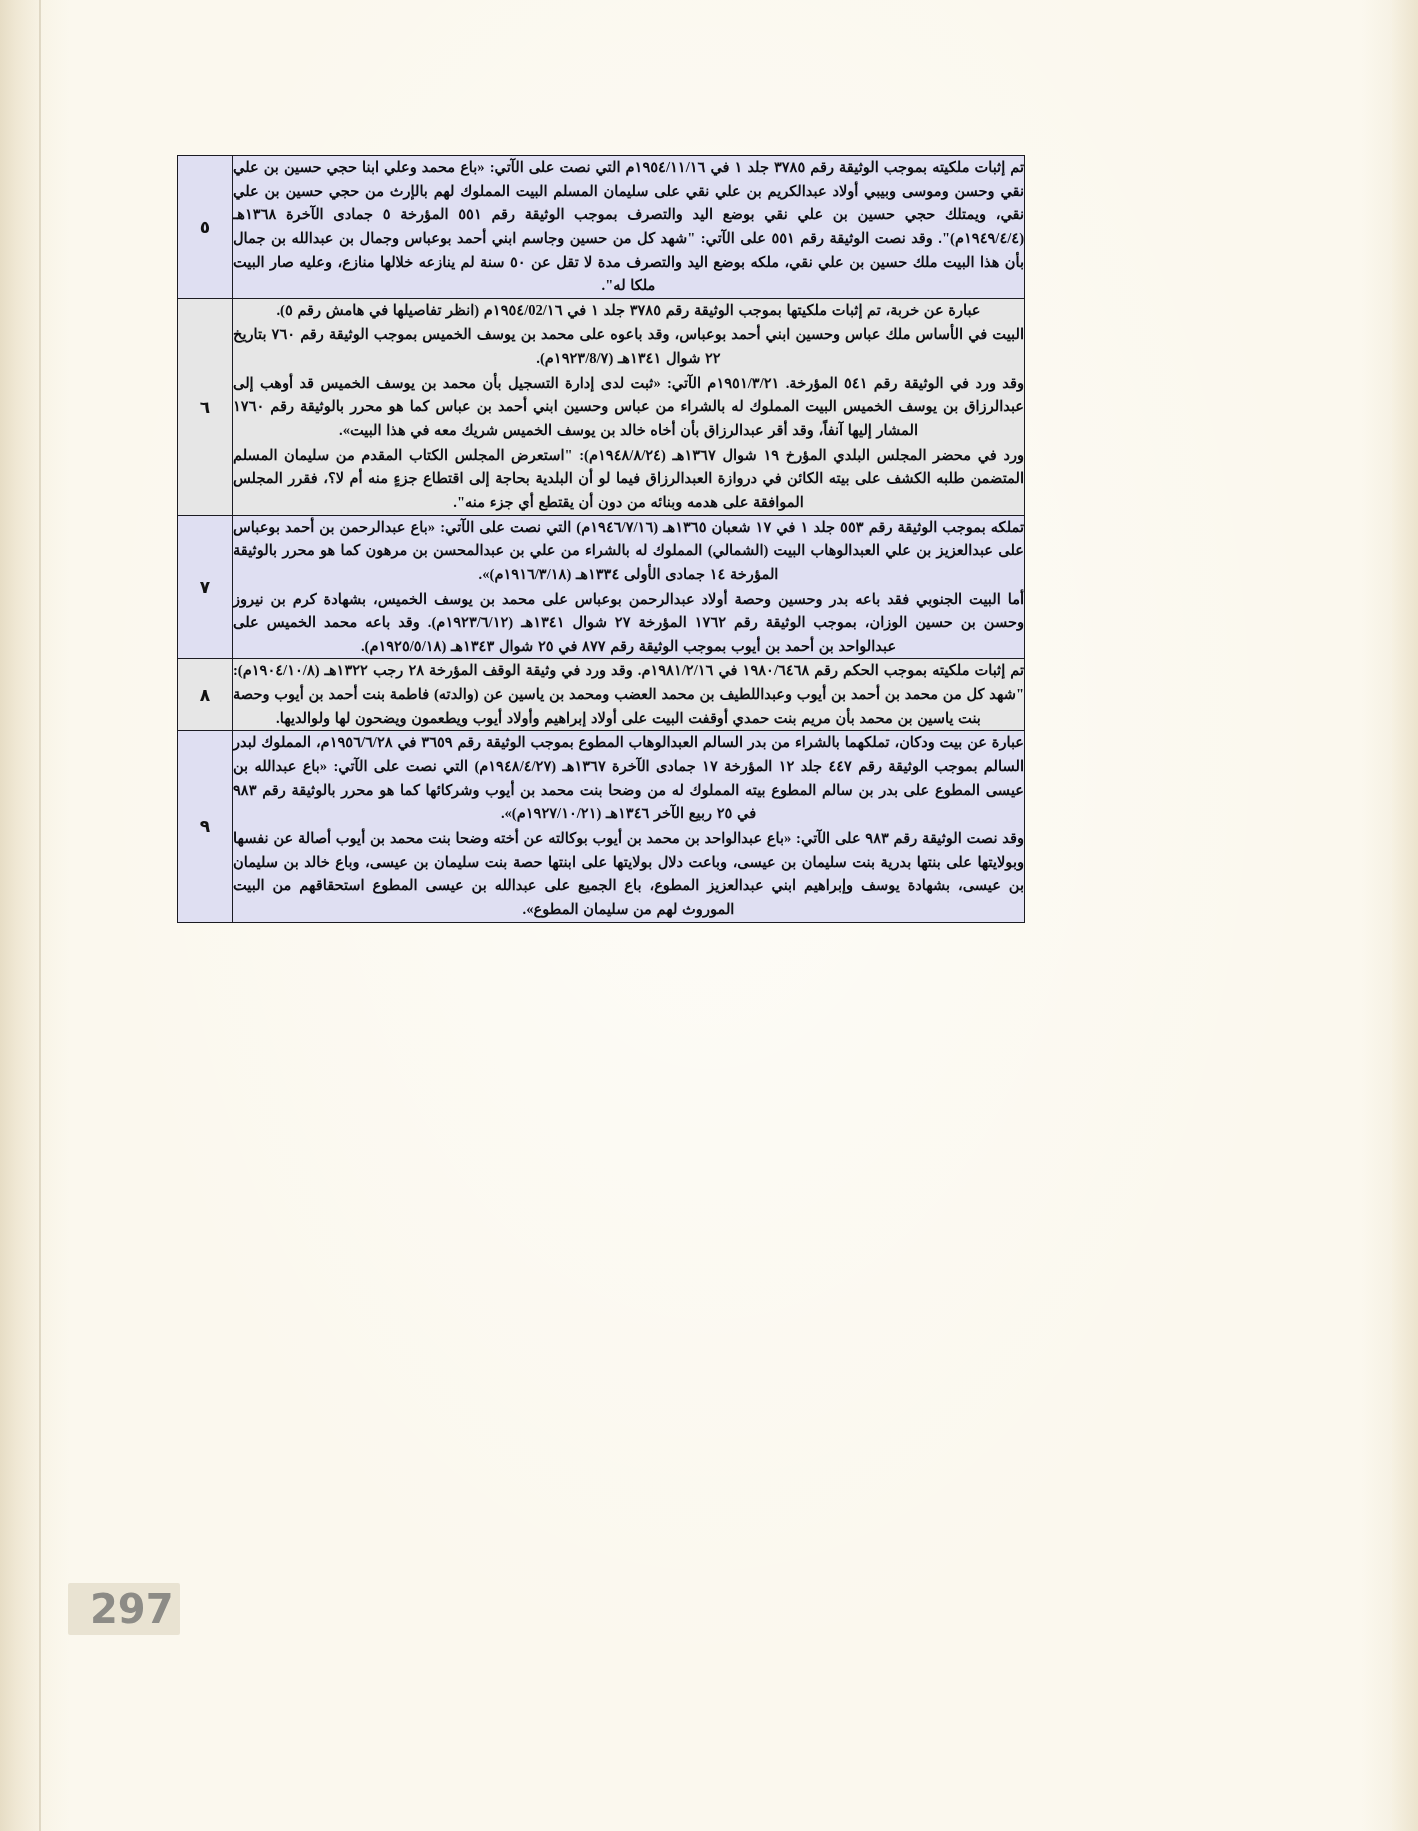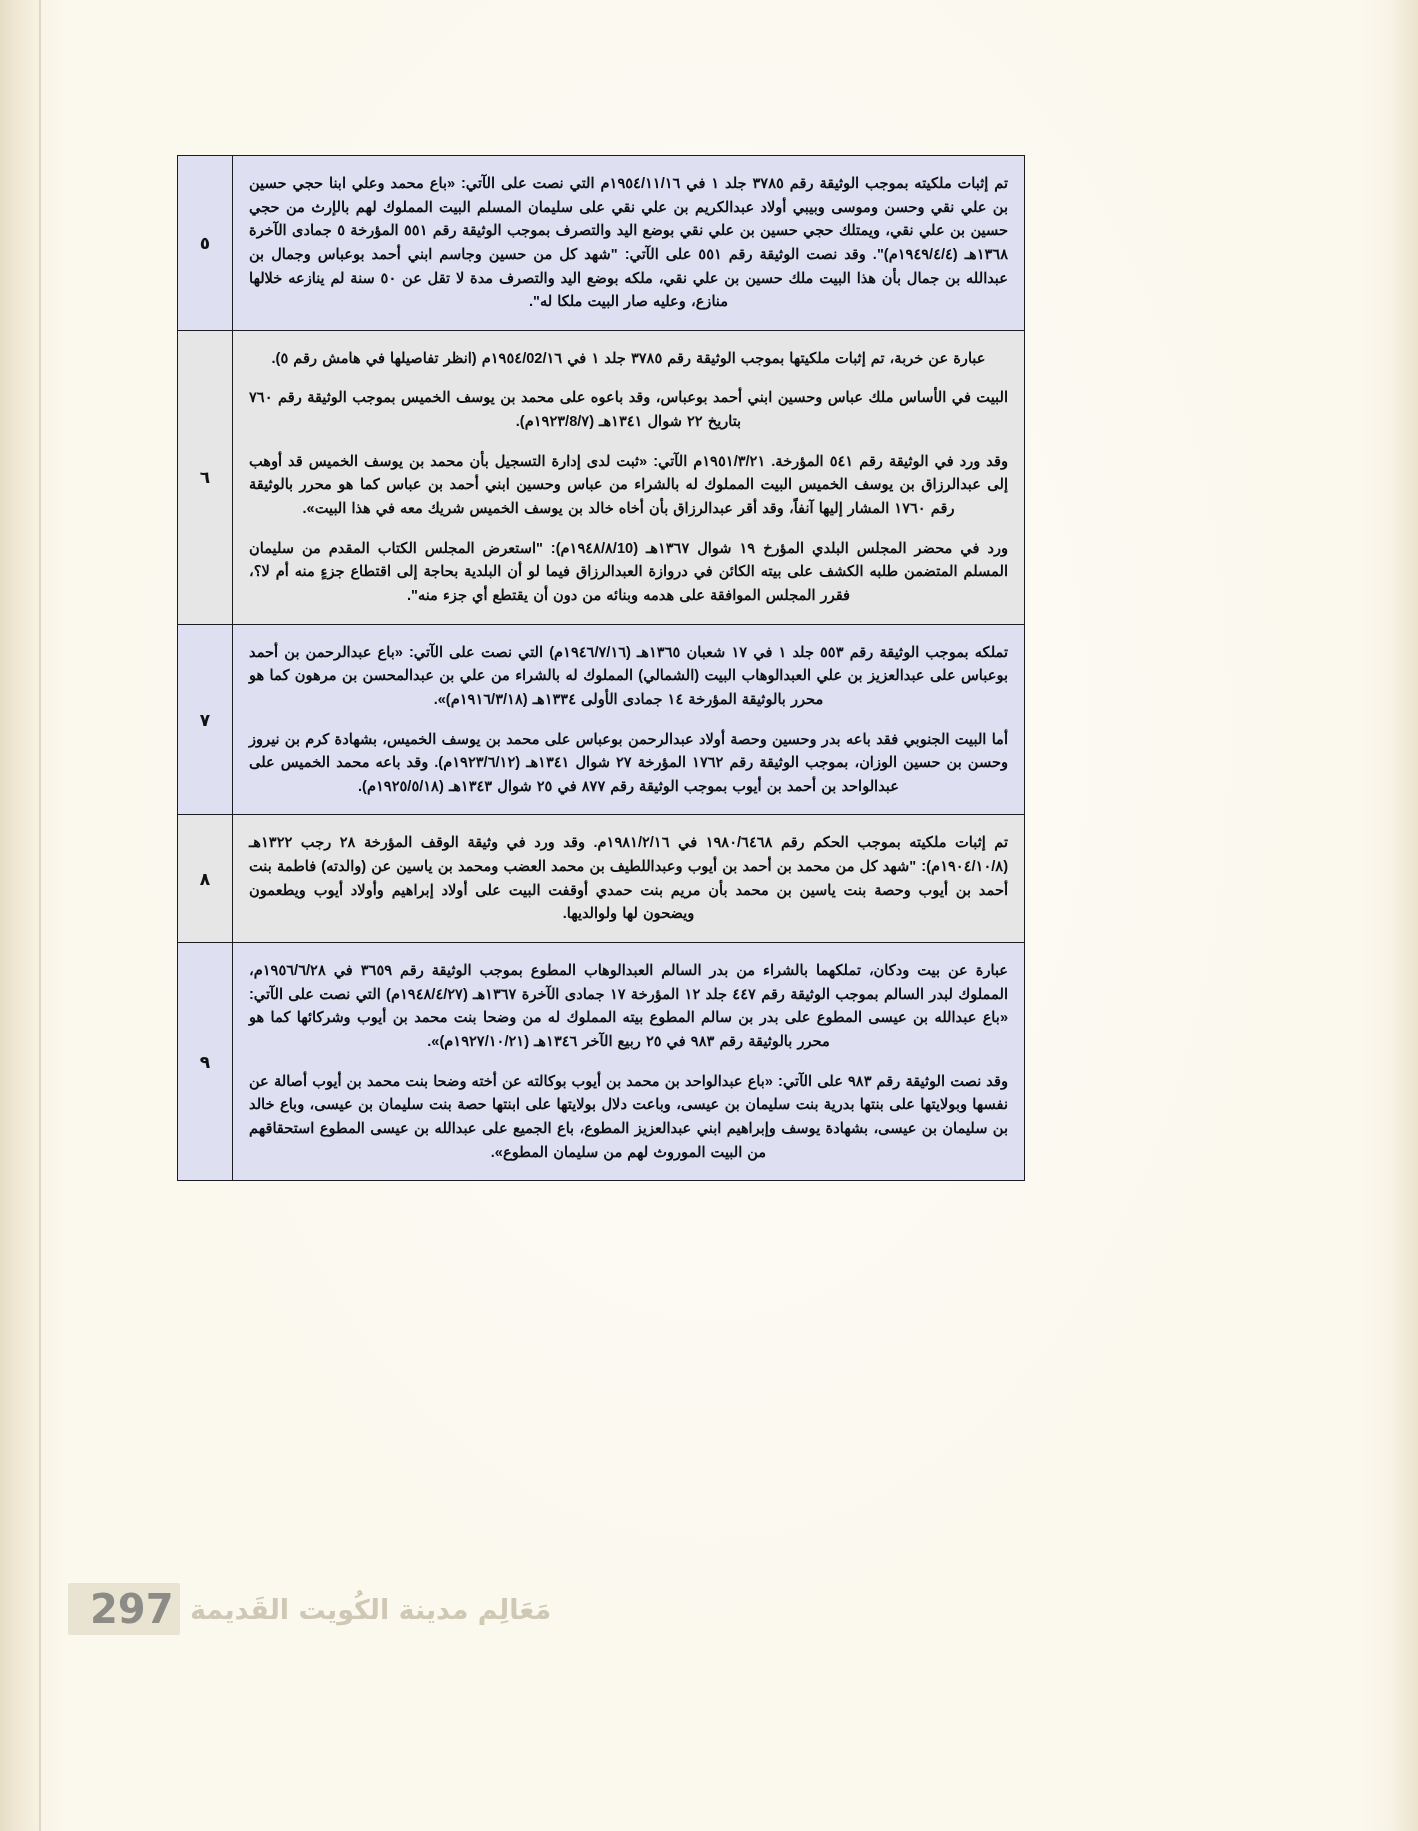--- a/index.html
+++ b/index.html
@@ -70,28 +70,28 @@
     font-family: "DejaVu Sans", sans-serif;
     background: inherit;
   }
   td.text-cell {
     padding: 12px 13px 12px 13px;
   }
   .row-a td { background: #dfdff2; }
   .row-b td { background: #e6e6e6; }
 
   .para {
-    font-family: Liberation Sans, sans-serif;
+    font-family: Liberation Serif, serif;
     font-size: 14.6px;
     line-height: 1.62;
     color: #0d0d12;
     text-align: justify;
     text-align-last: center;
     font-weight: 700;
-    margin: 16px;
+    margin: 0;
     letter-spacing: -0.1px;
     word-spacing: 1px;
   }
   .para + .para { margin-top: 1px; }
 
   
   .footer {
     position: absolute;
     left: 8px;
     bottom: 196px;
@@ -148,21 +148,21 @@
           <p class="para">تم إثبات ملكيته بموجب الوثيقة رقم ٣٧٨٥ جلد ١ في ١٩٥٤/١١/١٦م التي نصت على الآتي: «باع محمد وعلي ابنا حجي حسين بن علي نقي وحسن وموسى وبيبي أولاد عبدالكريم بن علي نقي على سليمان المسلم البيت المملوك لهم بالإرث من حجي حسين بن علي نقي، ويمتلك حجي حسين بن علي نقي بوضع اليد والتصرف بموجب الوثيقة رقم ٥٥١ المؤرخة ٥ جمادى الآخرة ١٣٦٨هـ (١٩٤٩/٤/٤م)". وقد نصت الوثيقة رقم ٥٥١ على الآتي: "شهد كل من حسين وجاسم ابني أحمد بوعباس وجمال بن عبدالله بن جمال بأن هذا البيت ملك حسين بن علي نقي، ملكه بوضع اليد والتصرف مدة لا تقل عن ٥٠ سنة لم ينازعه خلالها منازع، وعليه صار البيت ملكا له".</p>
         </td>
         <td class="num-cell">٥</td>
       </tr>
 
       <tr class="row-b">
         <td class="text-cell">
           <p class="para">عبارة عن خربة، تم إثبات ملكيتها بموجب الوثيقة رقم ٣٧٨٥ جلد ١ في ١٩٥٤/02/١٦م (انظر تفاصيلها في هامش رقم ٥).</p>
           <p class="para">البيت في الأساس ملك عباس وحسين ابني أحمد بوعباس، وقد باعوه على محمد بن يوسف الخميس بموجب الوثيقة رقم ٧٦٠ بتاريخ ٢٢ شوال ١٣٤١هـ (١٩٢٣/8/٧م).</p>
           <p class="para">وقد ورد في الوثيقة رقم ٥٤١ المؤرخة. ١٩٥١/٣/٢١م الآتي: «ثبت لدى إدارة التسجيل بأن محمد بن يوسف الخميس قد أوهب إلى عبدالرزاق بن يوسف الخميس البيت المملوك له بالشراء من عباس وحسين ابني أحمد بن عباس كما هو محرر بالوثيقة رقم ١٧٦٠ المشار إليها آنفاً، وقد أقر عبدالرزاق بأن أخاه خالد بن يوسف الخميس شريك معه في هذا البيت».</p>
-          <p class="para">ورد في محضر المجلس البلدي المؤرخ ١٩ شوال ١٣٦٧هـ (١٩٤٨/٨/10م): "استعرض المجلس الكتاب المقدم من سليمان المسلم المتضمن طلبه الكشف على بيته الكائن في دروازة العبدالرزاق فيما لو أن البلدية بحاجة إلى اقتطاع جزءٍ منه أم لا؟، فقرر المجلس الموافقة على هدمه وبنائه من دون أن يقتطع أي جزء منه".</p>
+          <p class="para">ورد في محضر المجلس البلدي المؤرخ ١٩ شوال ١٣٦٧هـ (١٩٤٨/٨/٢٤م): "استعرض المجلس الكتاب المقدم من سليمان المسلم المتضمن طلبه الكشف على بيته الكائن في دروازة العبدالرزاق فيما لو أن البلدية بحاجة إلى اقتطاع جزءٍ منه أم لا؟، فقرر المجلس الموافقة على هدمه وبنائه من دون أن يقتطع أي جزء منه".</p>
         </td>
         <td class="num-cell">٦</td>
       </tr>
 
       <tr class="row-a">
         <td class="text-cell">
           <p class="para">تملكه بموجب الوثيقة رقم ٥٥٣ جلد ١ في ١٧ شعبان ١٣٦٥هـ (١٩٤٦/٧/١٦م) التي نصت على الآتي: «باع عبدالرحمن بن أحمد بوعباس على عبدالعزيز بن علي العبدالوهاب البيت (الشمالي) المملوك له بالشراء من علي بن عبدالمحسن بن مرهون كما هو محرر بالوثيقة المؤرخة ١٤ جمادى الأولى ١٣٣٤هـ (١٩١٦/٣/١٨م)».</p>
           <p class="para">أما البيت الجنوبي فقد باعه بدر وحسين وحصة أولاد عبدالرحمن بوعباس على محمد بن يوسف الخميس، بشهادة كرم بن نيروز وحسن بن حسين الوزان، بموجب الوثيقة رقم ١٧٦٢ المؤرخة ٢٧ شوال ١٣٤١هـ (١٩٢٣/٦/١٢م). وقد باعه محمد الخميس على عبدالواحد بن أحمد بن أيوب بموجب الوثيقة رقم ٨٧٧ في ٢٥ شوال ١٣٤٣هـ (١٩٢٥/٥/١٨م).</p>
         </td>
         <td class="num-cell">٧</td>
@@ -183,14 +183,13 @@
         <td class="num-cell">٩</td>
       </tr>
 
     </tbody>
   </table>
 </div>
 
 <div class="footer">
   <div class="folio-bar"></div>
   <div class="folio">297</div>
-  <div class="book-title">مَعَالِم مدينة الكُويت القَديمة</div>
 </div>
 
 </body></html>

